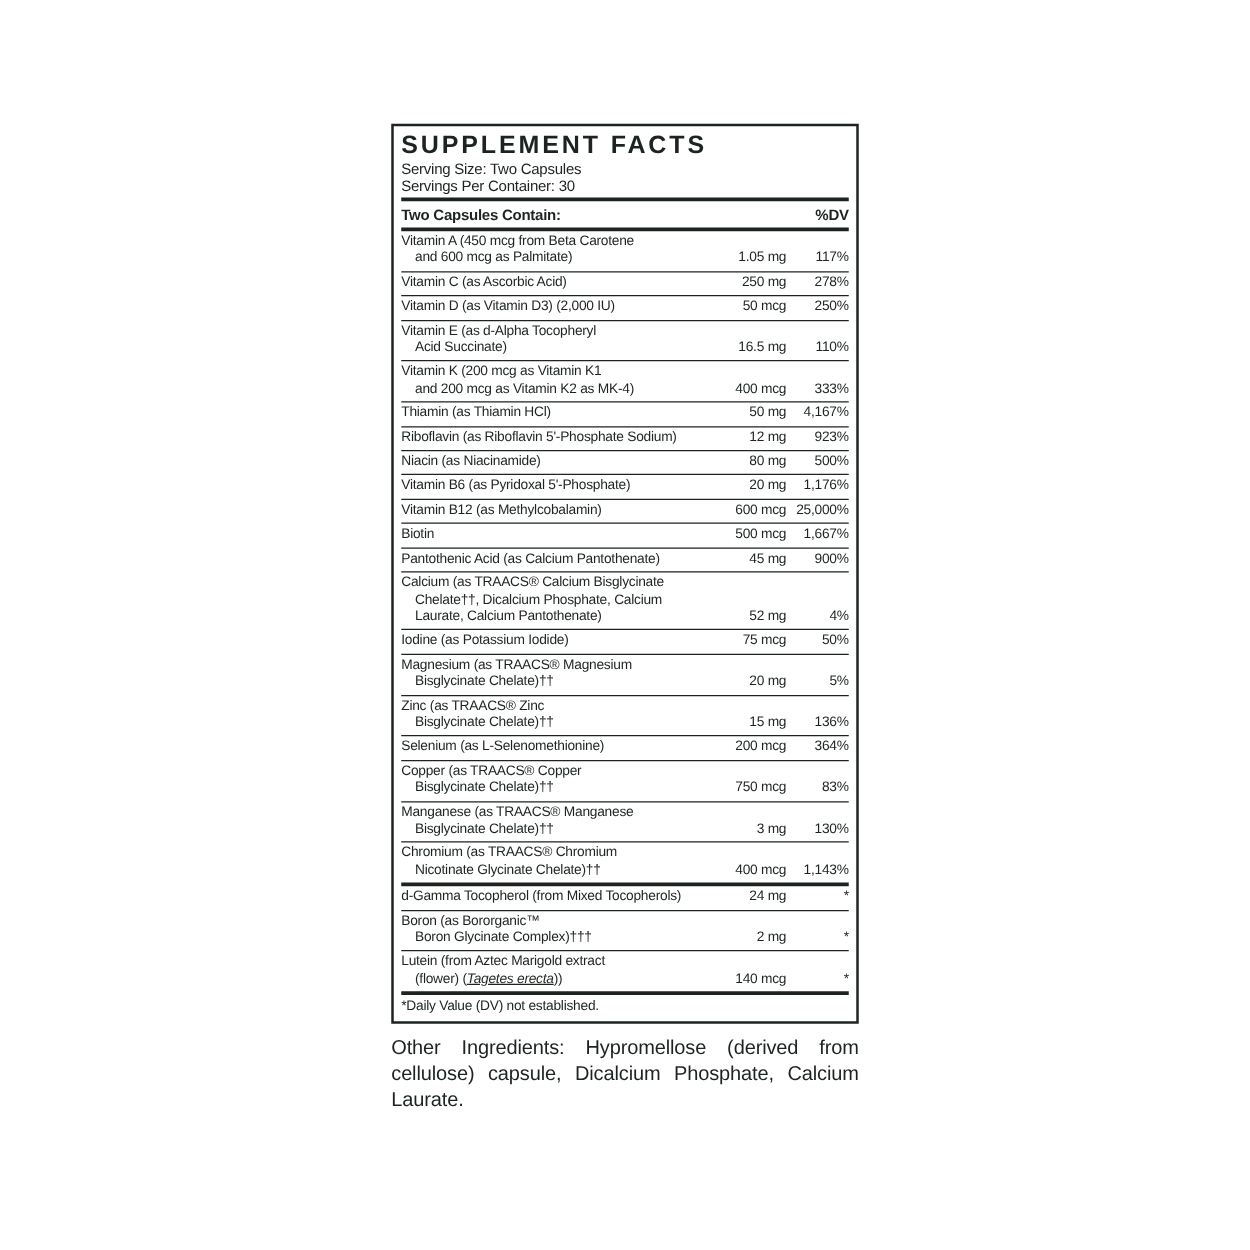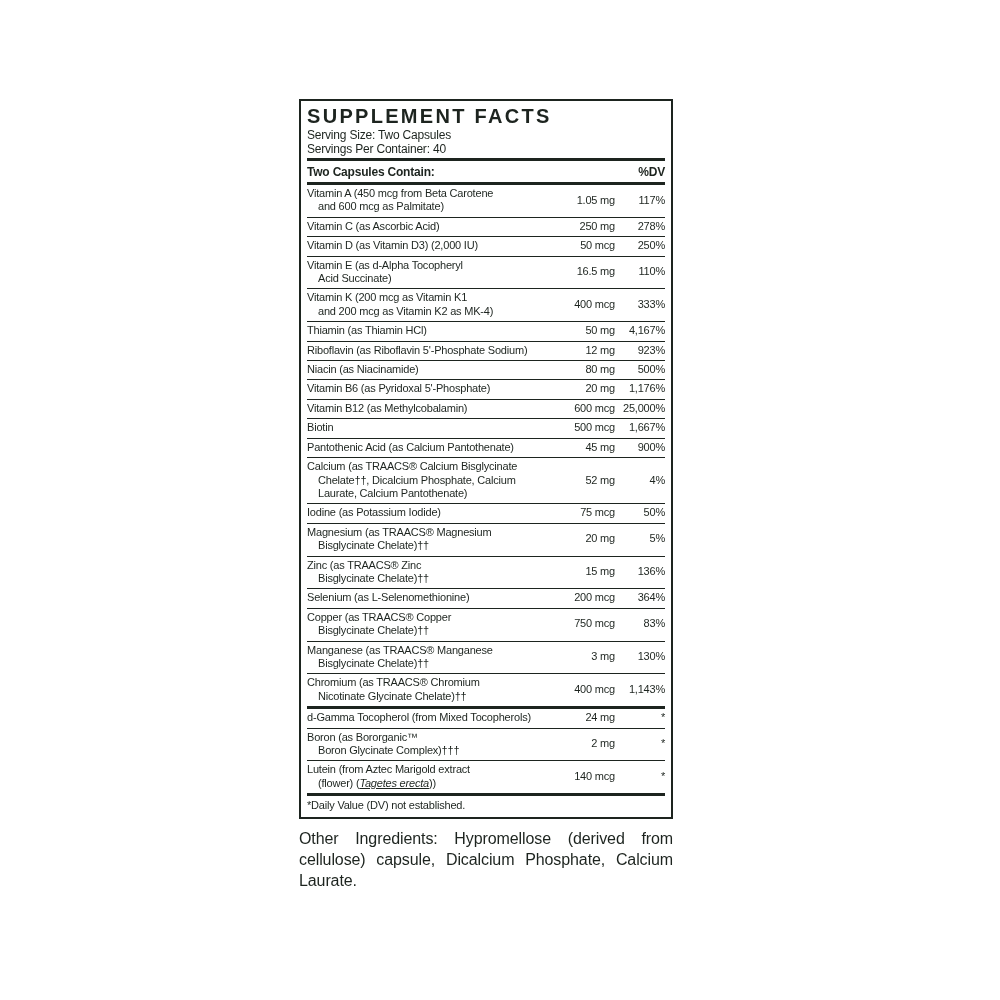--- a/index.html
+++ b/index.html
@@ -1,35 +1,35 @@
 <!DOCTYPE html>
 <html><head>
 <meta charset="utf-8">
 <style>
   :root{ --ink:#1d241f; }
   *{ box-sizing:border-box; margin:0; padding:0; }
   html,body{ width:1000px; height:1000px; background:#ffffff;
     font-family:"Liberation Sans", sans-serif; color:var(--ink); }
   .stage{ position:relative; width:1000px; height:1000px; overflow:hidden; }
-  .column{ position:absolute; left:299px; top:99px; width:374px; }
+  .column{ position:absolute; left:313px; top:99px; width:374px; }
 
   .panel{ border:2px solid var(--ink); padding:0 6px 0 6px; background:#fff; }
 
   .sf-title{ font-size:20px; line-height:24px; font-weight:700;
     letter-spacing:2.3px; margin-top:3px; white-space:nowrap; }
   .serving-line{ font-size:12px; line-height:14px; letter-spacing:-0.2px; white-space:nowrap; }
 
   .bar{ height:3px; background:var(--ink); margin-top:2px; }
 
   .head-row{ display:flex; justify-content:space-between; align-items:flex-end;
     font-size:12px; font-weight:700; letter-spacing:-0.2px; padding:4px 0 3px; }
   .head-row + .bar{ margin-top:0; }
 
   .rows{ }
-  .row{ display:flex; align-items:center; border-top:1px solid var(--ink);
+  .row{ display:flex; align-items:flex-end; border-top:1px solid var(--ink);
     padding:2px 0 3px; font-size:11px; line-height:13.4px; letter-spacing:-0.2px; }
   .row.first{ border-top:none; }
   .nname{ flex:1 1 auto; min-width:0; }
   .nline{ white-space:nowrap; }
   .nline.cont{ padding-left:11px; }
   .amt{ width:80px; flex:0 0 auto; text-align:right; white-space:nowrap; }
   .dv{ width:50px; flex:0 0 auto; text-align:right; white-space:nowrap; }
   .it{ font-style:italic;text-decoration:underline; }
 
   .divider-thick{ height:3px; background:var(--ink); }
@@ -41,21 +41,21 @@
 </style>
 </head>
 <body>
 
 <div class="stage">
   <div class="column">
 
     <div class="panel">
       <div class="sf-title">SUPPLEMENT FACTS</div>
       <div class="serving-line">Serving Size: Two Capsules</div>
-      <div class="serving-line">Servings Per Container: 40</div>
+      <div class="serving-line">Servings Per Container: 30</div>
 
       <div class="bar"></div>
 
       <div class="head-row">
         <span>Two Capsules Contain:</span>
         <span>%DV</span>
       </div>
 
       <div class="bar"></div>
 

